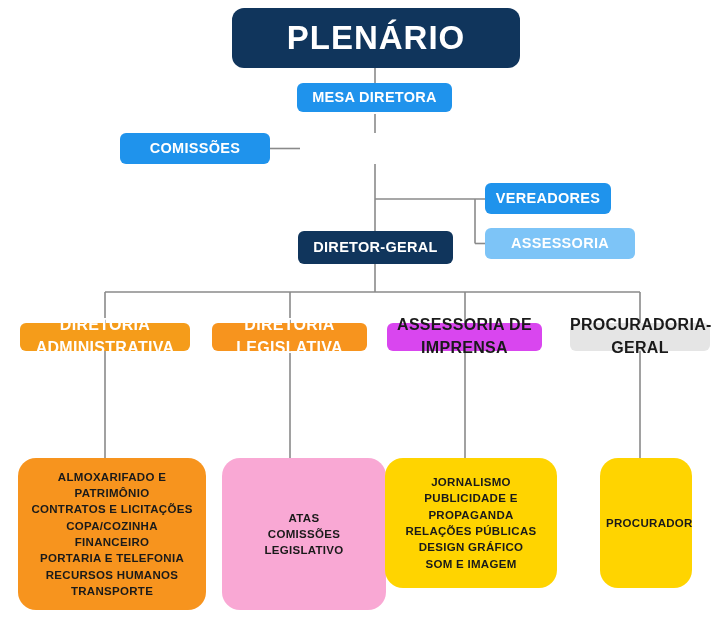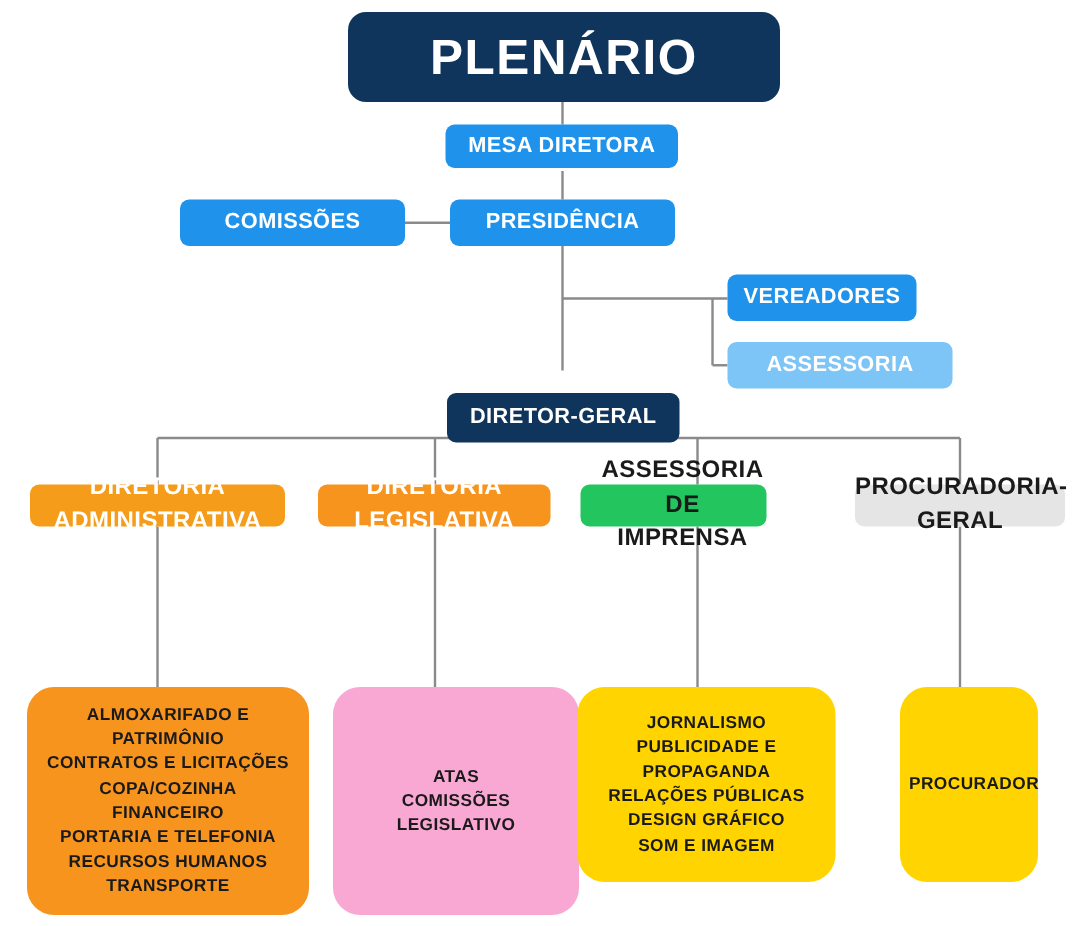--- a/index.html
+++ b/index.html
@@ -53,31 +53,30 @@
     left: 485px; top: 228px; width: 150px; height: 31px;
     background: #7dc4f7;
     border-radius: 6px;
     font-size: 14.5px;
   }
   .n-diretor {
     left: 298px; top: 231px; width: 155px; height: 33px;
     background: #10355c;
     border-radius: 6px;
     font-size: 14.5px;
-    margin-top: 31px;
   }
   
   .dept {
     border-radius: 6px;
     font-size: 16px;
     height: 28px;
   }
   .n-dep-adm { left: 20px; top: 323px; width: 170px; background: #f59c1a; }
   .n-dep-leg { left: 212px; top: 323px; width: 155px; background: #f7941e; }
-  .n-dep-imp { left: 387px; top: 323px; width: 124px; background: #22c55e; color: #1a1a1a; padding-left: 12px; }
+  .n-dep-imp { left: 387px; top: 323px; width: 155px; background: #d946ef; color: #1a1a1a; }
   .n-dep-proc { left: 570px; top: 323px; width: 140px; background: #e5e5e5; color: #1a1a1a; }
   
   .leaf {
     border-radius: 18px;
     font-size: 11.5px;
     color: #1a1a1a;
     padding: 8px 6px;
   }
   .n-leaf-adm { left: 18px; top: 458px; width: 188px; height: 152px; background: #f7941e; }
   .n-leaf-leg { left: 222px; top: 458px; width: 164px; height: 152px; background: #f9a8d4; justify-content: flex-end; }
@@ -126,23 +125,20 @@
   </div>
 
   <div class="node blue n-mesa">
     <span class="lines">MESA DIRETORA</span>
   </div>
 
   <div class="node blue n-comissoes">
     <span class="lines">COMISSÕES</span>
   </div>
 
-  <div class="node blue n-presidencia">
-    <span class="lines">PRESIDÊNCIA</span>
-  </div>
 
   <div class="node blue n-vereadores">
     <span class="lines">VEREADORES</span>
   </div>
 
   <div class="node n-assessoria-topo">
     <span class="lines">ASSESSORIA</span>
   </div>
 
   <div class="node n-diretor">

